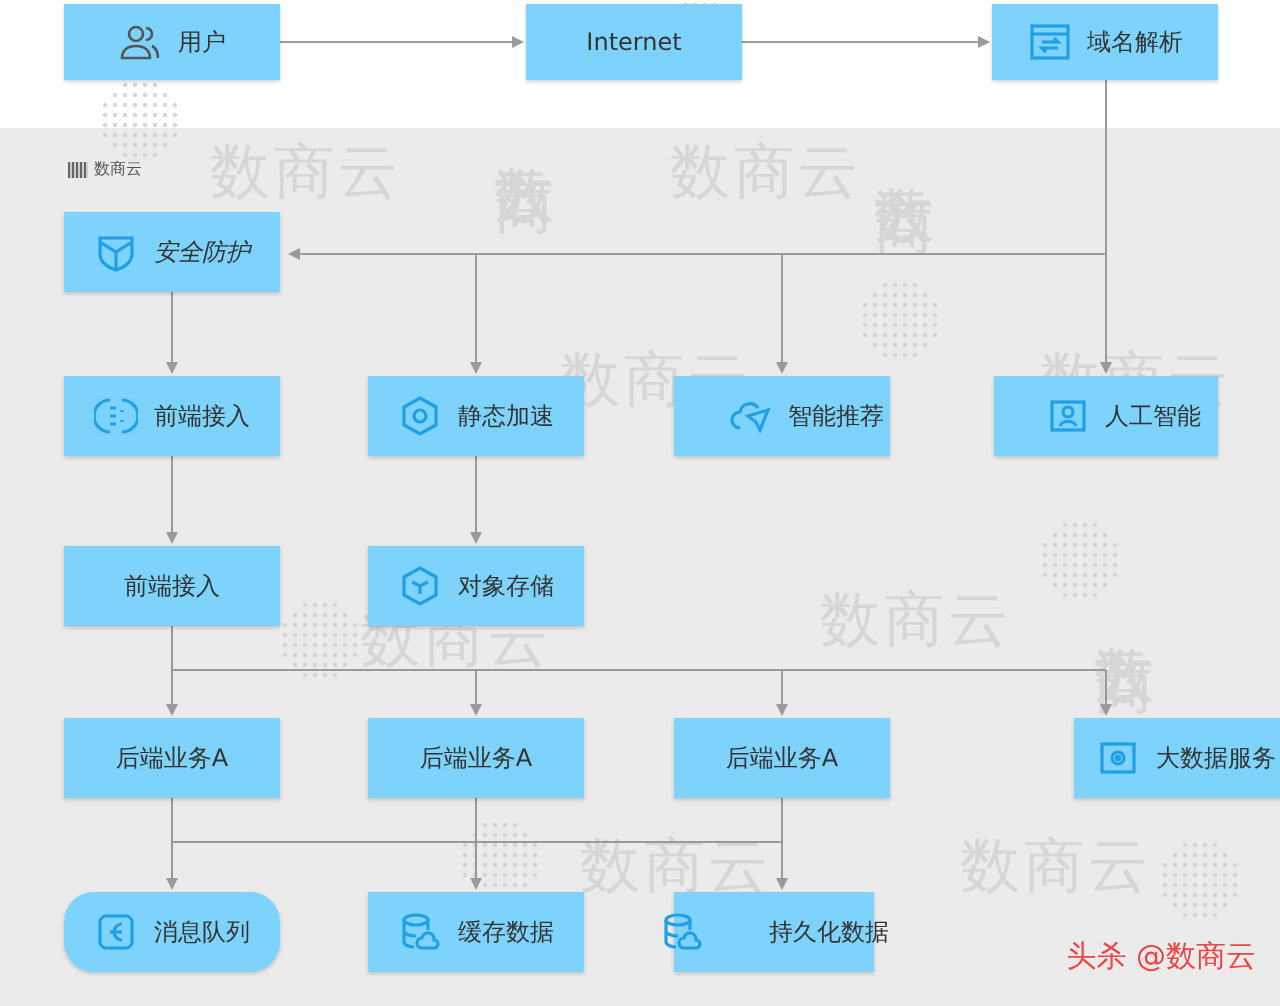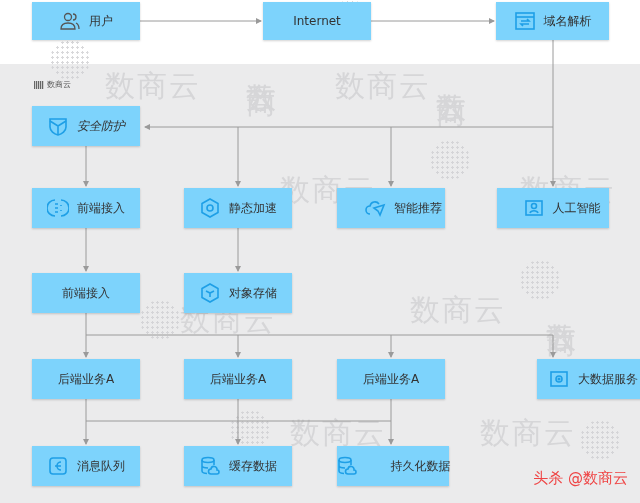--- a/index.html
+++ b/index.html
@@ -175,41 +175,41 @@
   <span class="icon">
     <svg width="22" height="22" viewBox="0 0 22 22" fill="none" stroke="#1e9fe6" stroke-width="1.6">
         <rect x="3" y="4" width="16" height="14"></rect>
         <circle cx="11" cy="11" r="3"></circle>
         <circle cx="11" cy="11" r="0.8" fill="#1e9fe6"></circle>
       </svg>
   </span>
   <span class="label">大数据服务</span>
 </div>
 
-<div class="node" style="left:32px;top:446px;width:108px;height:40px;">
+<div class="node" style="left:32px;top:446px;width:108px;height:40px;border-radius:15px;">
   <span class="icon">
     <svg width="22" height="22" viewBox="0 0 22 22" fill="none" stroke="#1e9fe6" stroke-width="1.6">
         <rect x="3" y="3" width="16" height="16" rx="3"></rect>
         <path d="M14 7a4 4 0 1 0 0 8"></path>
         <path d="M8 11h6"></path>
       </svg>
   </span>
   <span class="label">消息队列</span>
 </div>
 <div class="node" style="left:184px;top:446px;width:108px;height:40px;">
   <span class="icon">
     <svg width="22" height="22" viewBox="0 0 22 22" fill="none" stroke="#1e9fe6" stroke-width="1.6">
         <ellipse cx="9" cy="5" rx="6" ry="2.5"></ellipse>
         <path d="M3 5v11c0 1.4 2.5 2.5 5 2.5M15 5v5M3 10.5c0 1.4 2.7 2.5 6 2.5"></path>
         <path d="M12 19a2.5 2.5 0 0 1 0-5 3 3 0 0 1 6 1 2 2 0 0 1 0 4z"></path>
       </svg>
   </span>
   <span class="label">缓存数据</span>
 </div>
-<div class="node" style="left:337px;top:446px;width:112px;height:40px;gap:33px;">
+<div class="node" style="left:337px;top:446px;width:100px;height:40px;gap:33px;">
   <span class="icon">
     <svg width="22" height="22" viewBox="0 0 22 22" fill="none" stroke="#1e9fe6" stroke-width="1.6">
         <ellipse cx="9" cy="5" rx="6" ry="2.5"></ellipse>
         <path d="M3 5v11c0 1.4 2.5 2.5 5 2.5M15 5v5M3 10.5c0 1.4 2.7 2.5 6 2.5"></path>
         <path d="M12 19a2.5 2.5 0 0 1 0-5 3 3 0 0 1 6 1 2 2 0 0 1 0 4z"></path>
       </svg>
   </span>
   <span class="label">持久化数据</span>
 </div>
 

